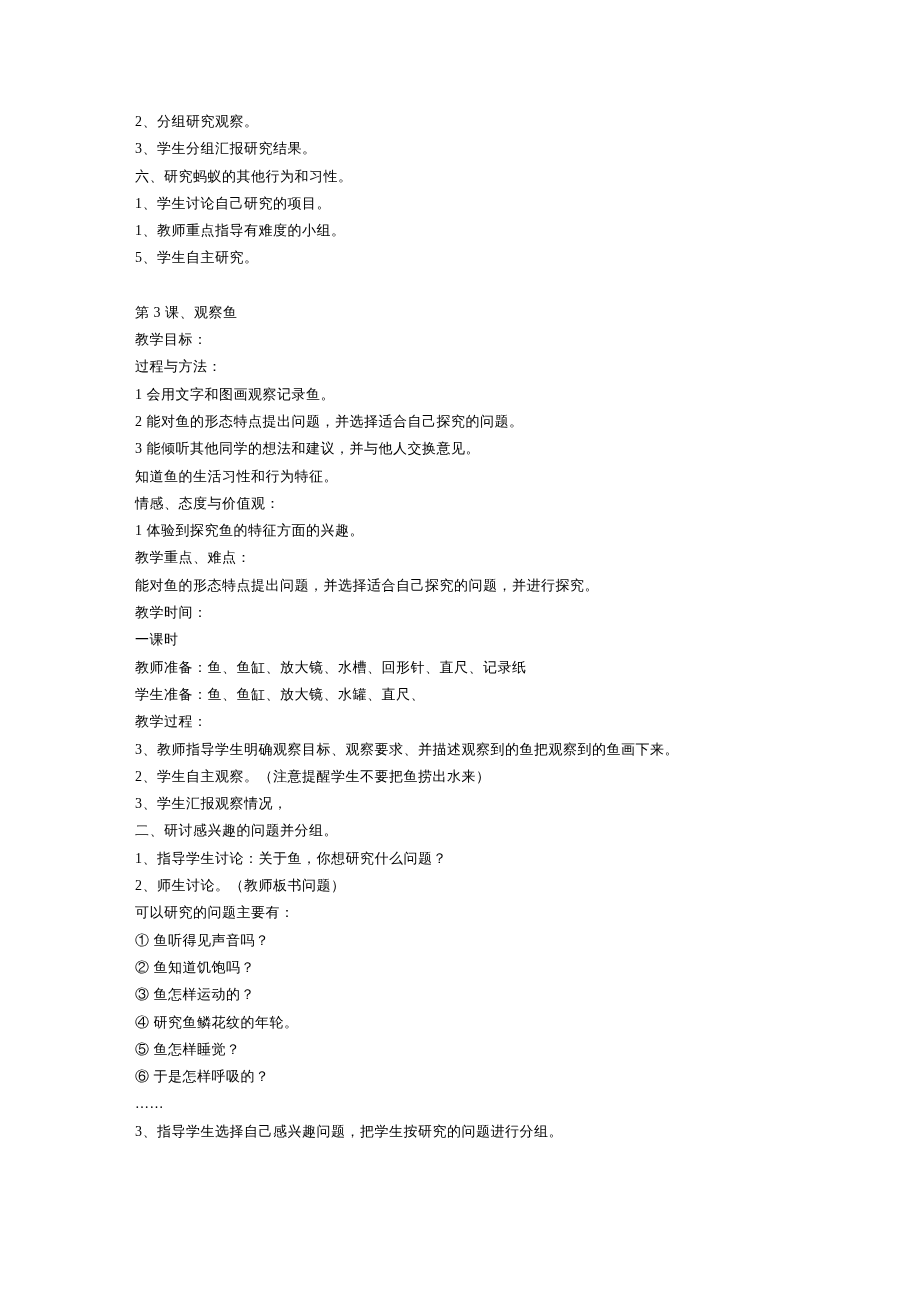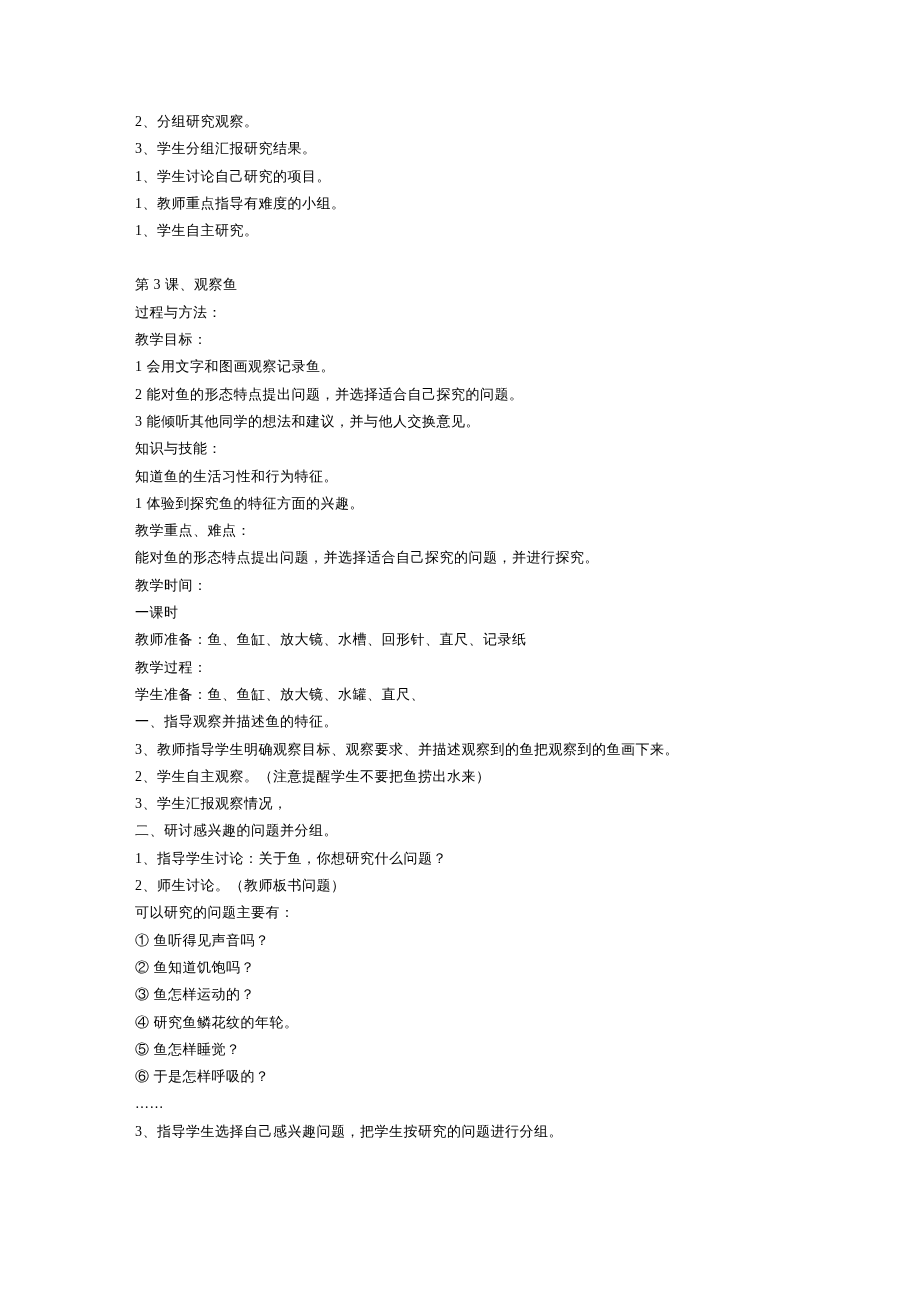--- a/index.html
+++ b/index.html
@@ -30,41 +30,41 @@
     .spacer {
       height: 27px;
     }
   </style>
 </head>
 <body>
 
 <div class="document-content">
   <span class="line">2、分组研究观察。</span>
   <span class="line">3、学生分组汇报研究结果。</span>
+  <span class="line">六、研究蚂蚁的其他行为和习性。</span>
   <span class="line">1、学生讨论自己研究的项目。</span>
   <span class="line">1、教师重点指导有难度的小组。</span>
-  <span class="line">1、学生自主研究。</span>
+  <span class="line">5、学生自主研究。</span>
   <div class="spacer"></div>
   <span class="line">第 3 课、观察鱼</span>
+  <span class="line">教学目标：</span>
   <span class="line">过程与方法：</span>
-  <span class="line">教学目标：</span>
   <span class="line">1 会用文字和图画观察记录鱼。</span>
   <span class="line">2 能对鱼的形态特点提出问题，并选择适合自己探究的问题。</span>
   <span class="line">3 能倾听其他同学的想法和建议，并与他人交换意见。</span>
-  <span class="line">知识与技能：</span>
   <span class="line">知道鱼的生活习性和行为特征。</span>
+  <span class="line">情感、态度与价值观：</span>
   <span class="line">1 体验到探究鱼的特征方面的兴趣。</span>
   <span class="line">教学重点、难点：</span>
   <span class="line">能对鱼的形态特点提出问题，并选择适合自己探究的问题，并进行探究。</span>
   <span class="line">教学时间：</span>
   <span class="line">一课时</span>
   <span class="line">教师准备：鱼、鱼缸、放大镜、水槽、回形针、直尺、记录纸</span>
+  <span class="line">学生准备：鱼、鱼缸、放大镜、水罐、直尺、</span>
   <span class="line">教学过程：</span>
-  <span class="line">学生准备：鱼、鱼缸、放大镜、水罐、直尺、</span>
-  <span class="line">一、指导观察并描述鱼的特征。</span>
   <span class="line">3、教师指导学生明确观察目标、观察要求、并描述观察到的鱼把观察到的鱼画下来。</span>
   <span class="line">2、学生自主观察。（注意提醒学生不要把鱼捞出水来）</span>
   <span class="line">3、学生汇报观察情况，</span>
   <span class="line">二、研讨感兴趣的问题并分组。</span>
   <span class="line">1、指导学生讨论：关于鱼，你想研究什么问题？</span>
   <span class="line">2、师生讨论。（教师板书问题）</span>
   <span class="line">可以研究的问题主要有：</span>
   <span class="line">① 鱼听得见声音吗？</span>
   <span class="line">② 鱼知道饥饱吗？</span>
   <span class="line">③ 鱼怎样运动的？</span>

